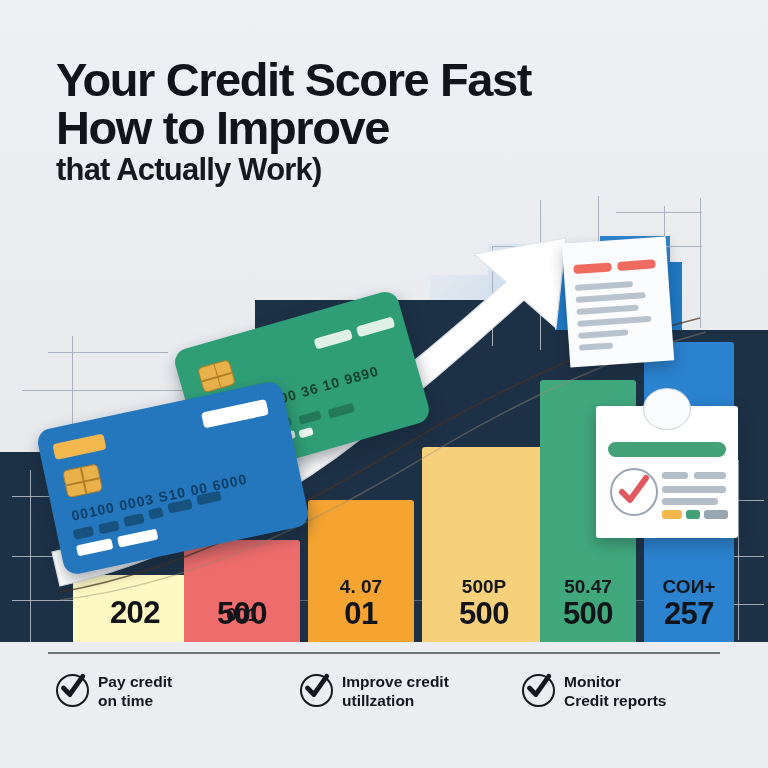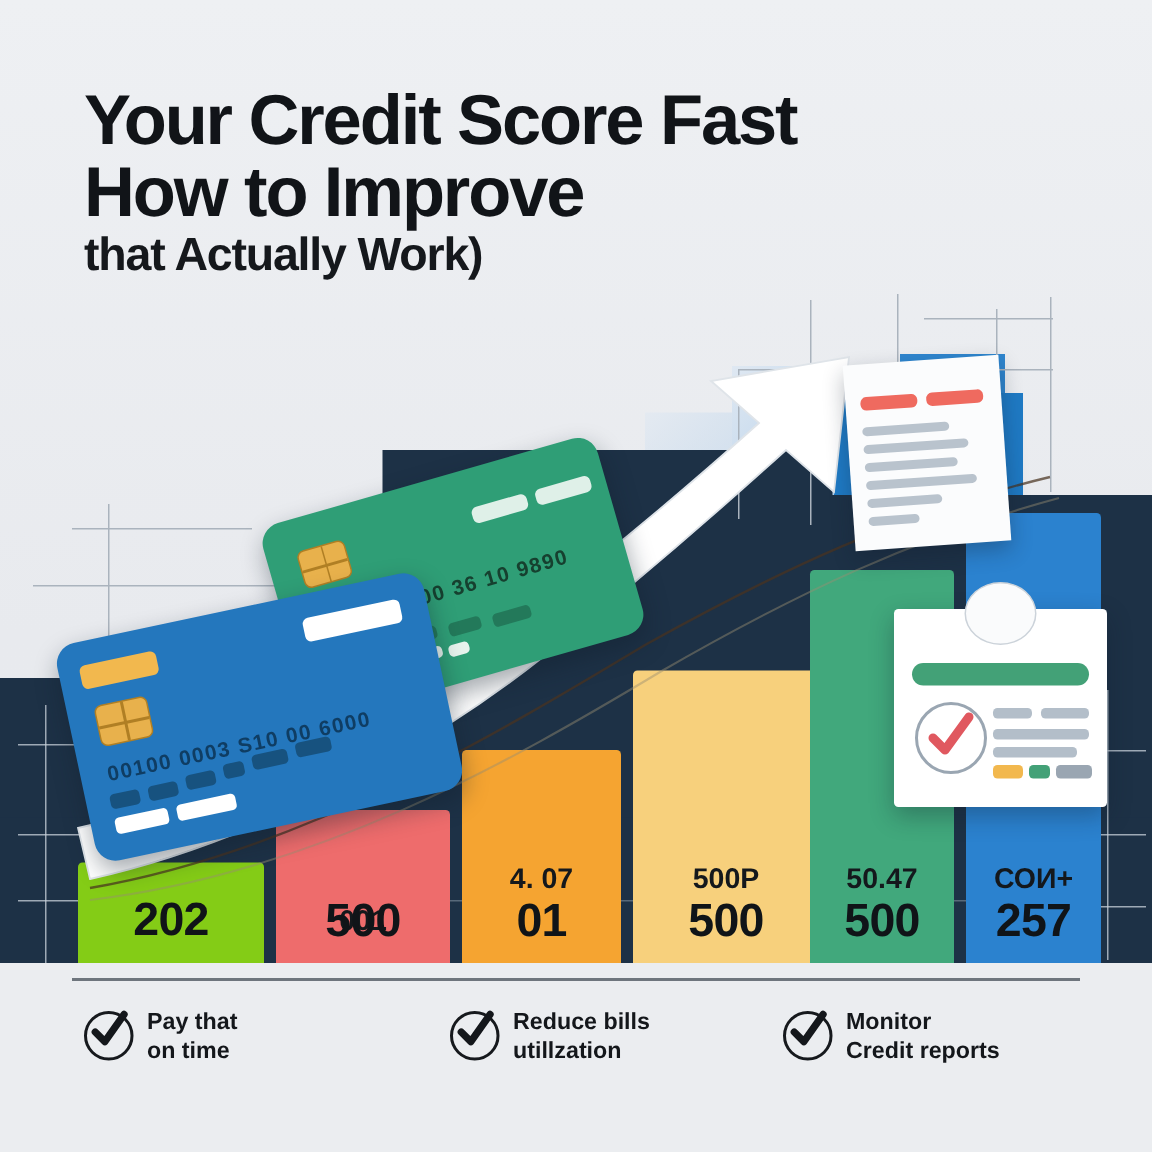--- a/index.html
+++ b/index.html
@@ -134,21 +134,21 @@
   <div class="gline h wt" style="left:706px;top:604px;width:58px;"></div>
   <div class="gline h wt" style="left:300px;top:600px;width:420px;opacity:.35;"></div>
 
   <div class="title-wrap">
     <div class="title-line">Your Credit Score Fast</div>
     <div class="title-line">How to Improve</div>
     <div class="subtitle-line">that Actually Work)</div>
   </div>
 
   <div class="plot">
-    <div class="bar" style="left:52px;width:124px;height:67px;background:#84cc16;">
+    <div class="bar" style="left:73px;width:124px;height:67px;background:#fef9c3;">
       <div class="vtop" style="top:-26px;"></div>
       <div class="vbot" style="top:20px;">202</div>
     </div>
     <div class="bar" style="left:184px;width:116px;height:102px;background:#ee6c6c;">
       <div class="vtop" style="top:36px;margin-top:28px;">001</div>
       <div class="vbot" style="top:56px;">500</div>
     </div>
     <div class="bar" style="left:308px;width:106px;height:142px;background:#f5a431;">
       <div class="vtop" style="top:76px;">4. 07</div>
       <div class="vbot" style="top:96px;">01</div>
@@ -238,33 +238,33 @@
   <div class="foot">
     <div class="rule"></div>
 
     <div class="checkitem" style="left:56px;">
       <span class="ring">
         <svg viewBox="0 0 29 29" style="position:absolute;left:-2px;top:-4px;width:31px;height:31px;">
           <path d="M7,15 L13,21 L25,4" fill="none" stroke="#14171b" stroke-width="4.5" stroke-linecap="round" stroke-linejoin="round"></path>
         </svg>
       </span>
       <span class="txt">
-        <span>Pay that</span><br>
+        <span>Pay credit</span><br>
         <span>on time</span>
       </span>
     </div>
 
     <div class="checkitem" style="left:300px;">
       <span class="ring">
         <svg viewBox="0 0 29 29" style="position:absolute;left:-2px;top:-4px;width:31px;height:31px;">
           <path d="M7,15 L13,21 L25,4" fill="none" stroke="#14171b" stroke-width="4.5" stroke-linecap="round" stroke-linejoin="round"></path>
         </svg>
       </span>
       <span class="txt">
-        <span>Reduce bills</span><br>
+        <span>Improve credit</span><br>
         <span>utillzation</span>
       </span>
     </div>
 
     <div class="checkitem" style="left:522px;">
       <span class="ring">
         <svg viewBox="0 0 29 29" style="position:absolute;left:-2px;top:-4px;width:31px;height:31px;">
           <path d="M7,15 L13,21 L25,4" fill="none" stroke="#14171b" stroke-width="4.5" stroke-linecap="round" stroke-linejoin="round"></path>
         </svg>
       </span>

